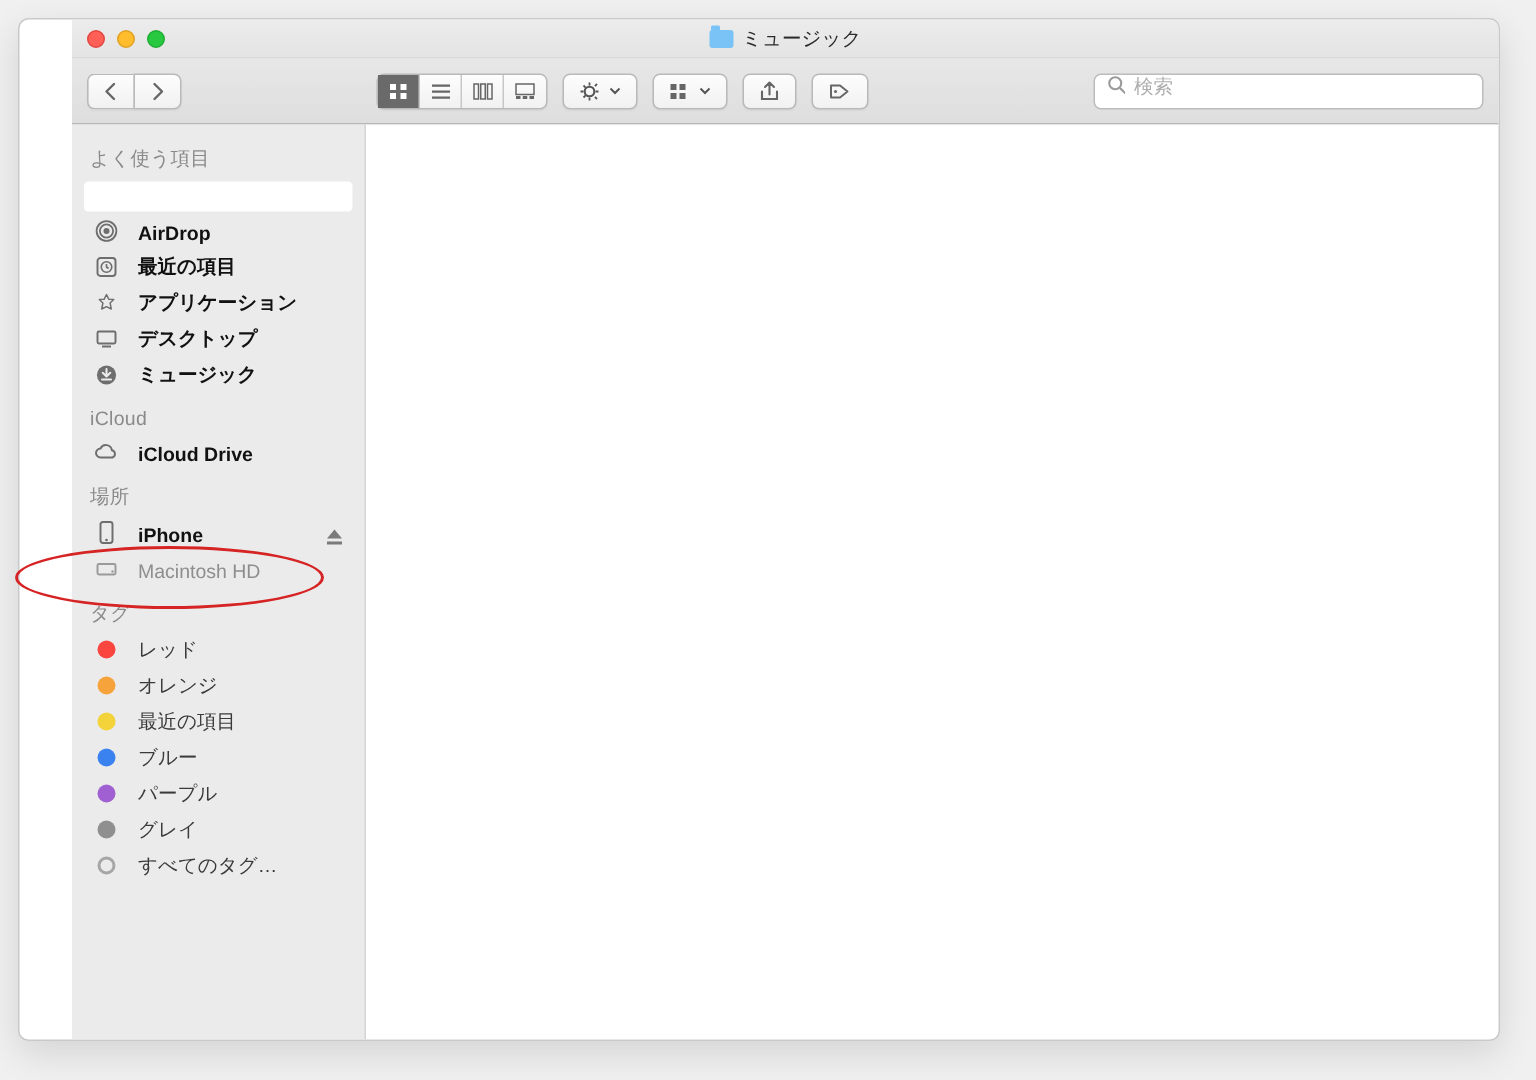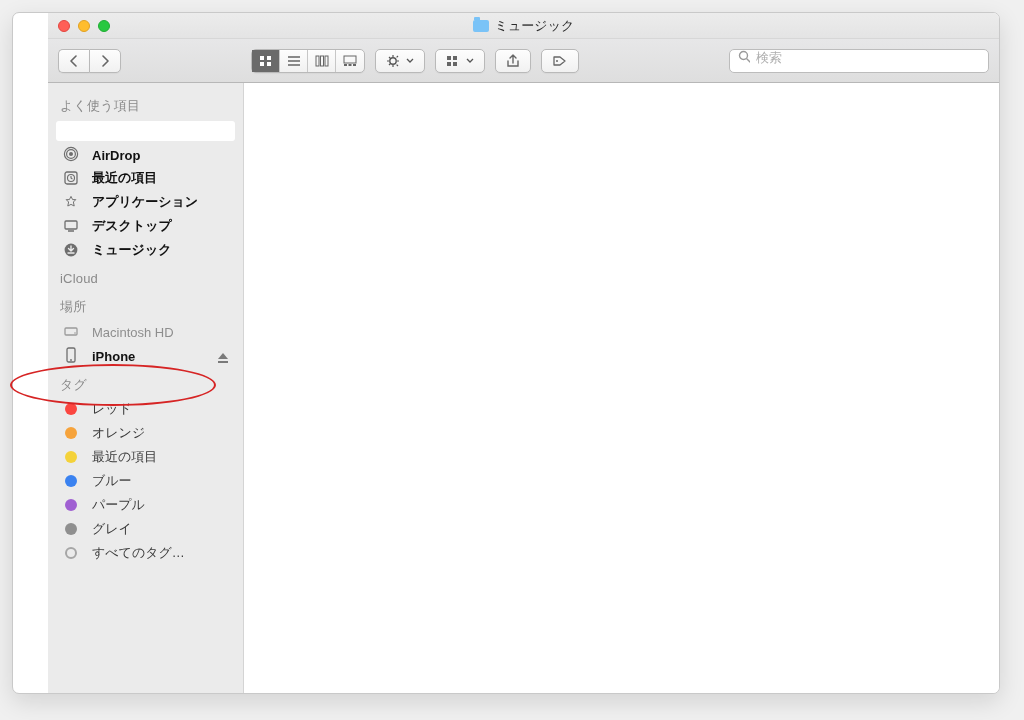--- a/index.html
+++ b/index.html
@@ -291,46 +291,54 @@
           <svg width="16" height="16">
               <circle cx="8" cy="8" r="6.4" fill="#6e6e6e"></circle>
               <path d="M8 4v5m0 0L5.5 6.5M8 9l2.5-2.5" stroke="#ebebeb" stroke-width="1.4" fill="none" stroke-linecap="round" stroke-linejoin="round"></path>
               <path d="M5 11h6" stroke="#ebebeb" stroke-width="1.4" stroke-linecap="round"></path>
             </svg>
         </span>
         <span class="label">ミュージック</span>
       </div>
 
       <div class="section-header">iCloud</div>
+      <div class="sb-item bold">
+        <span class="icon">
+          <svg width="18" height="14">
+              <path d="M5 11a3 3 0 010-6 4 4 0 017.6 1.2A2.5 2.5 0 0113 11H5z" fill="none" stroke="#6e6e6e" stroke-width="1.3"></path>
+            </svg>
+        </span>
+        <span class="label">iCloud Drive</span>
+      </div>
 
       <div class="section-header">場所</div>
-      <div class="sb-item dim">
-        <span class="icon">
-          <svg width="16" height="14">
-              <rect x="2" y="4" width="12" height="7" rx="1" fill="none" stroke="#9a9a9a" stroke-width="1.3"></rect>
-              <circle cx="12" cy="9" r=".8" fill="#9a9a9a"></circle>
-            </svg>
-        </span>
-        <span class="label">Macintosh HD</span>
-      </div>
       <div class="sb-item bold">
         <span class="icon">
           <svg width="14" height="16">
               <rect x="3" y="1" width="8" height="14" rx="1.6" fill="none" stroke="#6e6e6e" stroke-width="1.3"></rect>
               <circle cx="7" cy="13" r=".9" fill="#6e6e6e"></circle>
             </svg>
         </span>
         <span class="label">iPhone</span>
         <span class="eject">
           <svg width="12" height="12">
               <path d="M6 1l5 6H1z" fill="#7a7a7a"></path>
               <rect x="1" y="9" width="10" height="2" fill="#7a7a7a"></rect>
             </svg>
         </span>
       </div>
+      <div class="sb-item dim">
+        <span class="icon">
+          <svg width="16" height="14">
+              <rect x="2" y="4" width="12" height="7" rx="1" fill="none" stroke="#9a9a9a" stroke-width="1.3"></rect>
+              <circle cx="12" cy="9" r=".8" fill="#9a9a9a"></circle>
+            </svg>
+        </span>
+        <span class="label">Macintosh HD</span>
+      </div>
 
       <div class="section-header">タグ</div>
 
       <div class="sb-item">
         <span class="icon">
             <span class="tag-dot" style="background:#fb4640"></span>
           </span>
         <span class="label">レッド</span>
       </div>
       <div class="sb-item">

